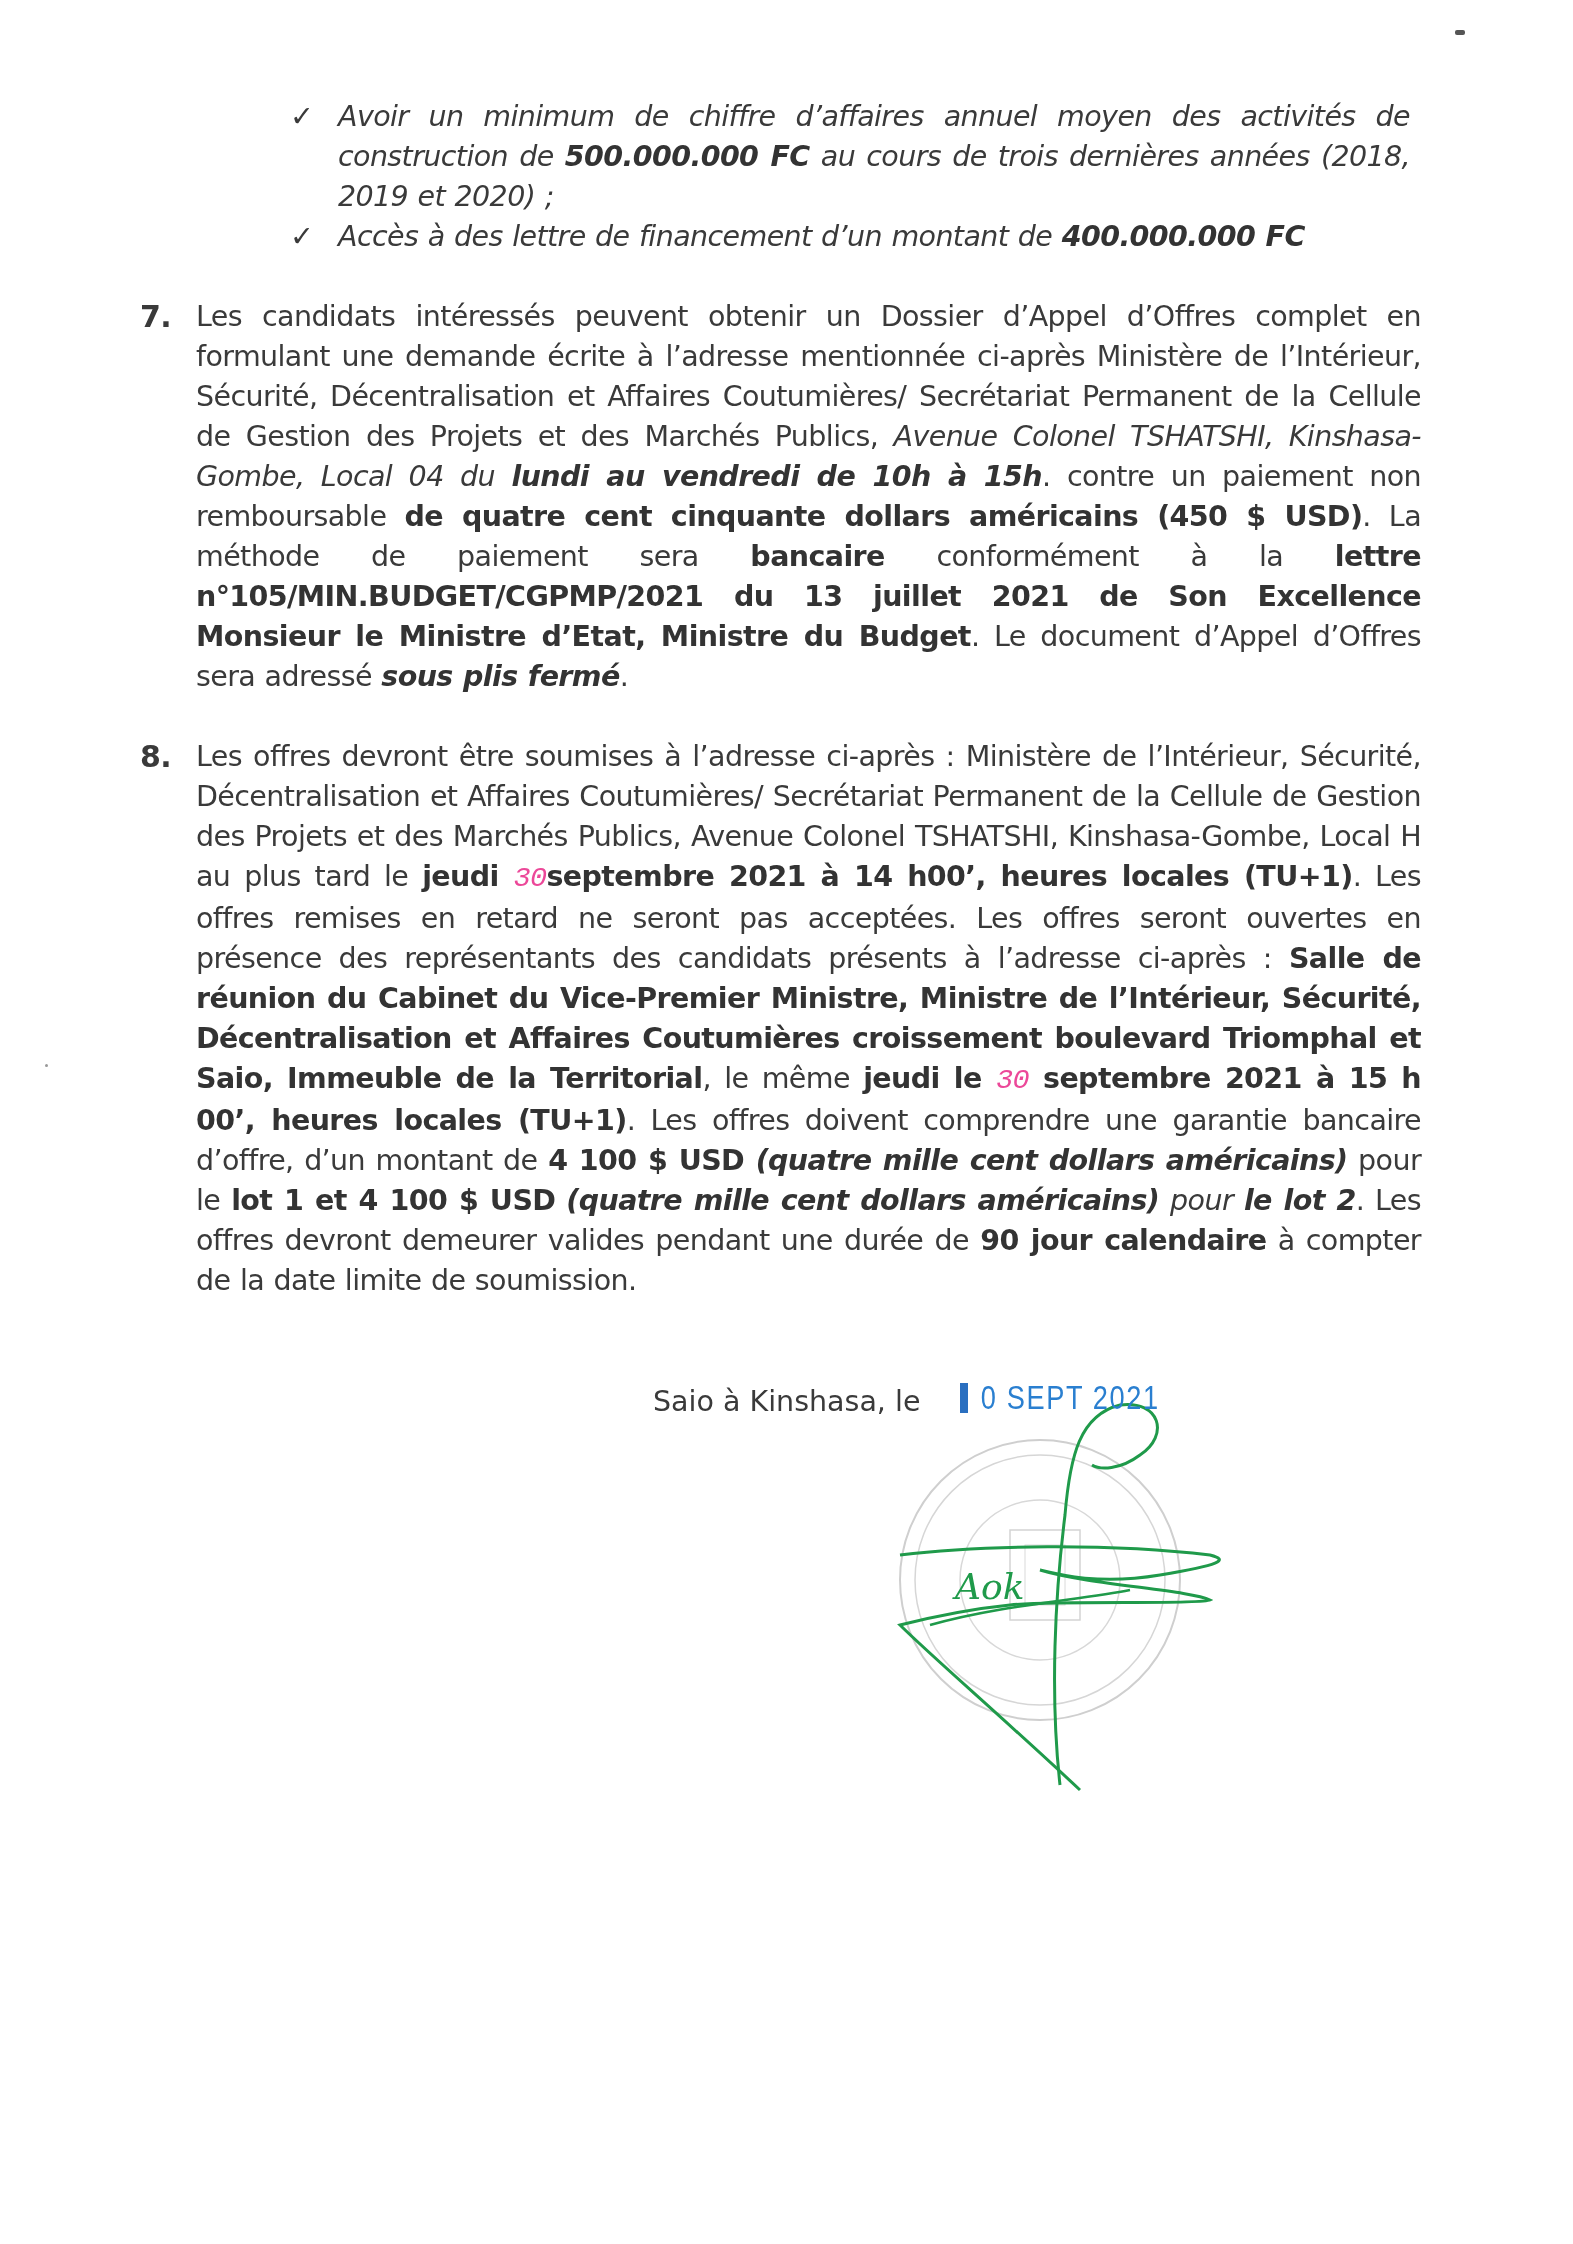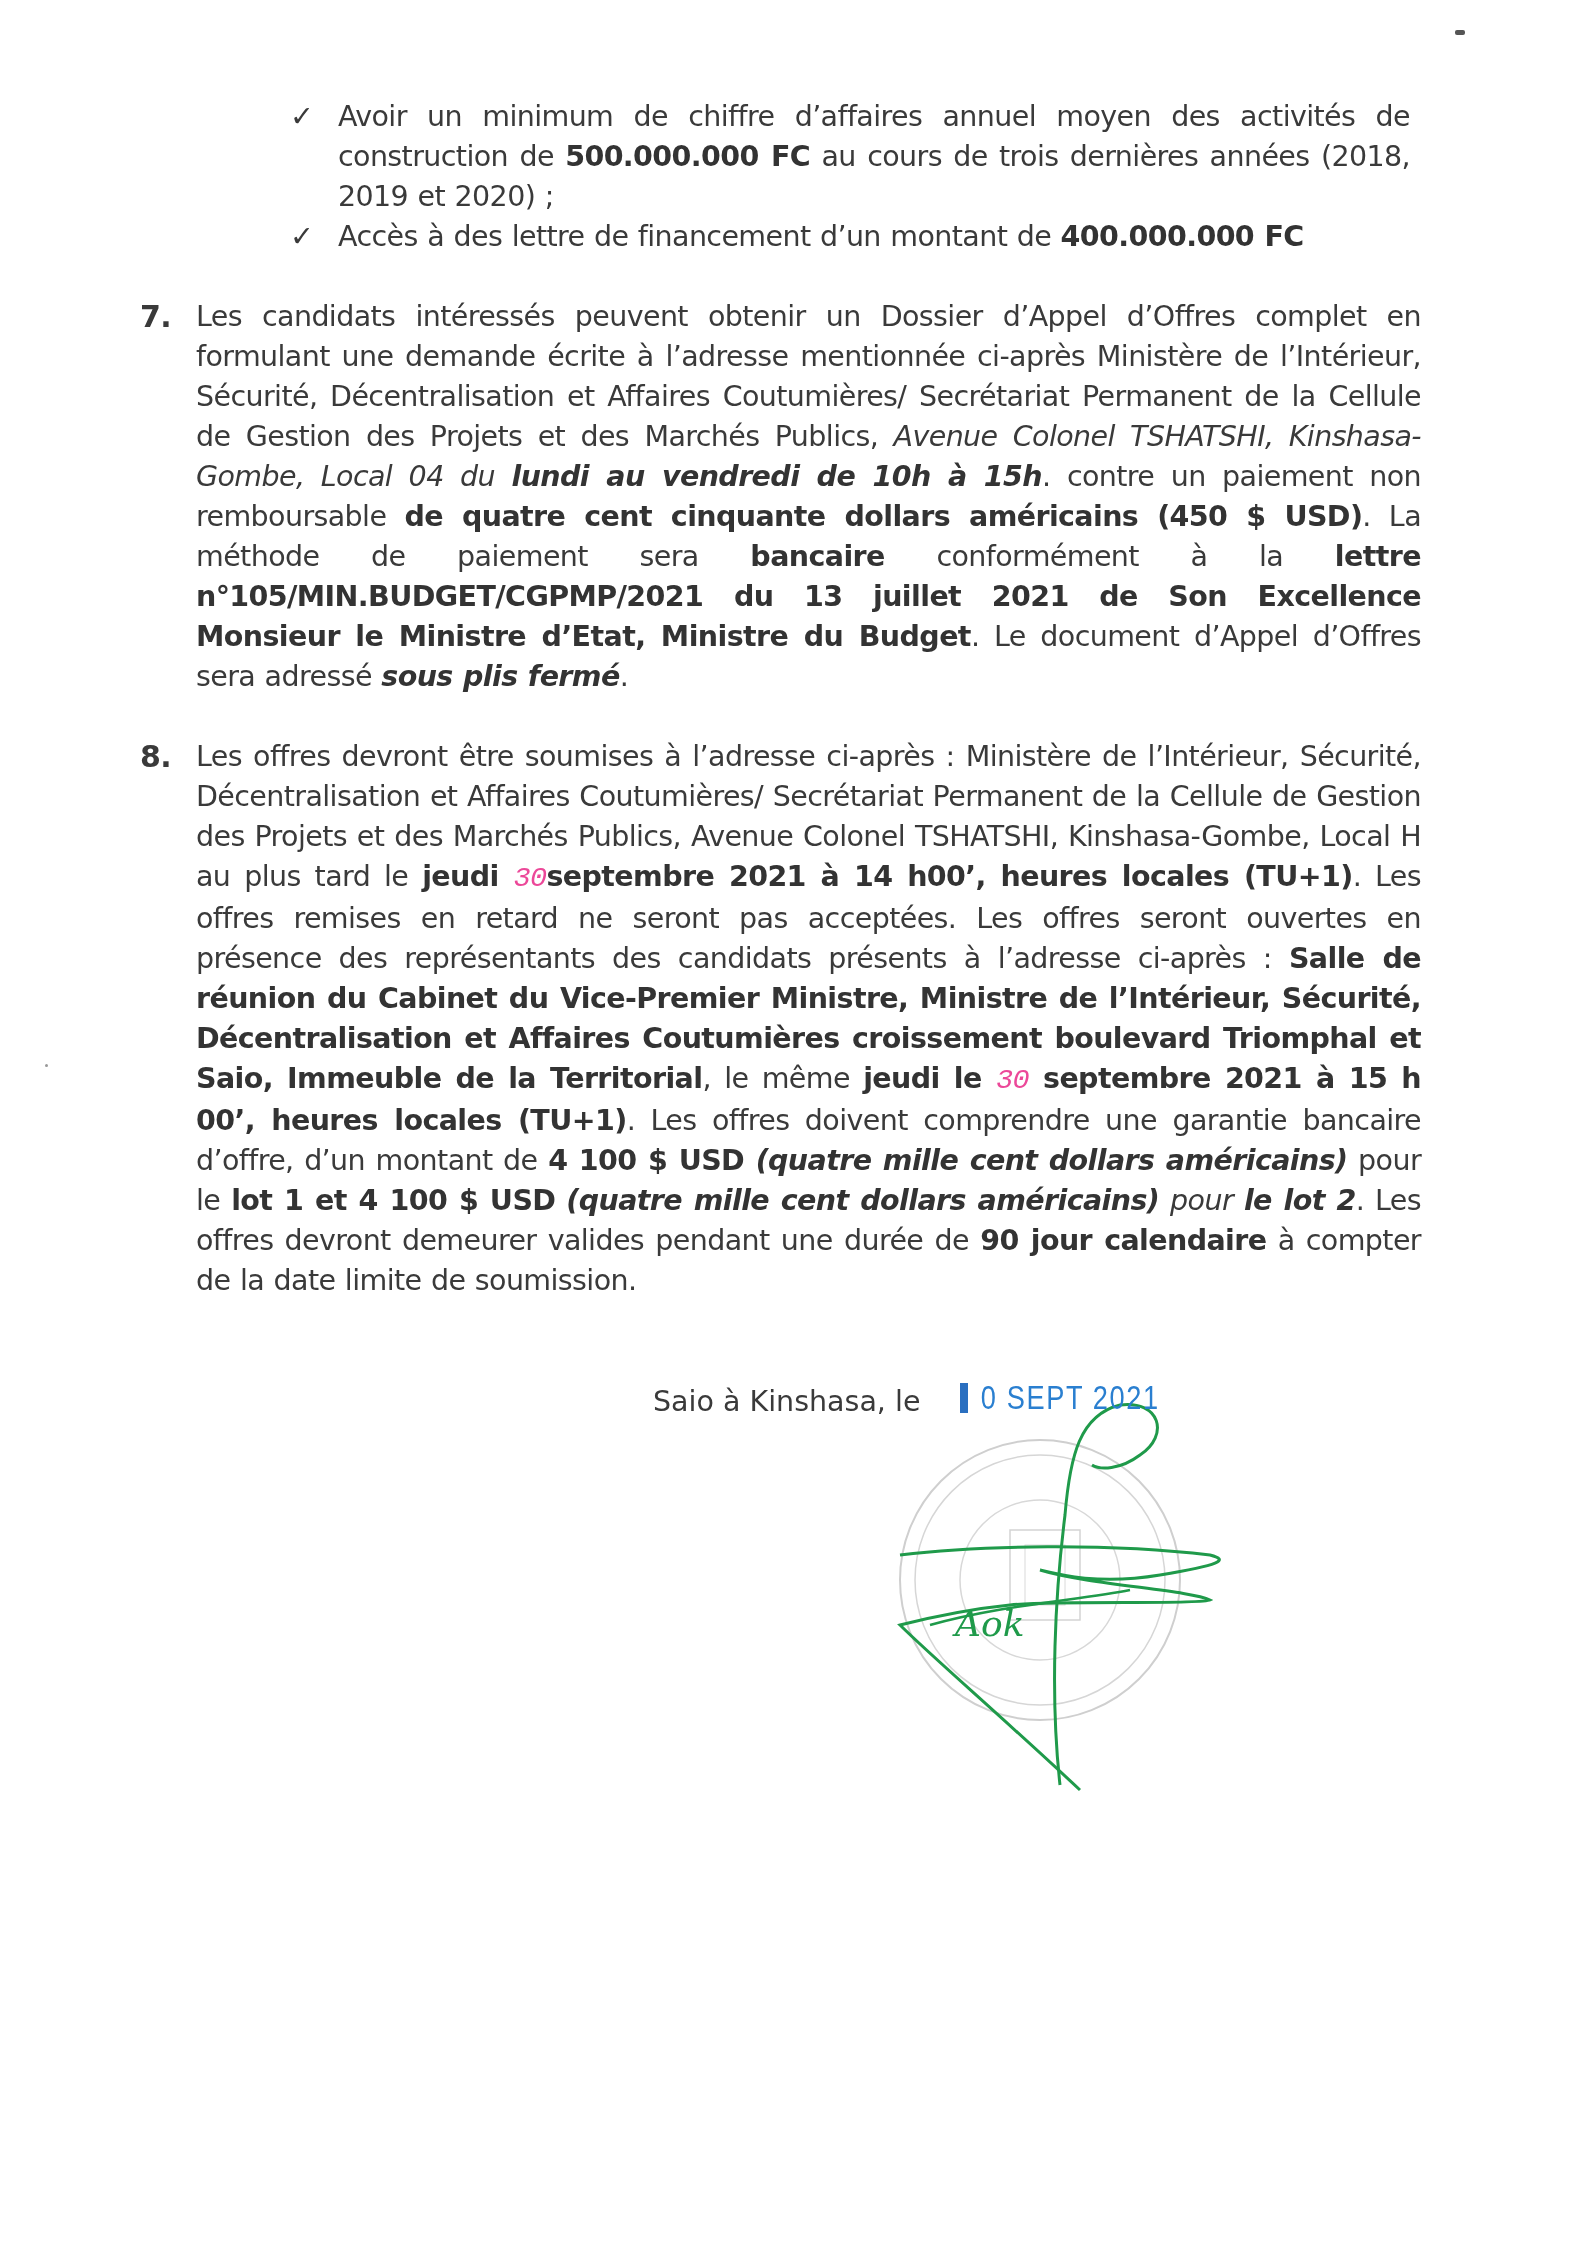--- a/index.html
+++ b/index.html
@@ -7,21 +7,21 @@
     width: 1573px; height: 2244px; position: relative; overflow: hidden;
     font-family: "DejaVu Sans", sans-serif; color: #3a3a3a;
   }
   .page { position: absolute; left: 0; top: 0; width: 1573px; height: 2244px; }
   .corner-mark { position: absolute; left: 1455px; top: 30px; width: 10px; height: 5px; background: #555; border-radius: 2px; }
   .edge-mark { position: absolute; left: 45px; top: 1064px; width: 3px; height: 3px; background: #999; border-radius: 50%; }
 
   .text { font-size: 28.5px; line-height: 40px; letter-spacing: -0.6px; word-spacing: 1px; }
   .bullet { position: absolute; left: 290px; width: 1120px; }
   .bullet .check { position: absolute; left: 0; top: 0; width: 40px; }
-  .bullet .btext { margin-left: 48px; text-align: justify; text-align-last: left; }
+  .bullet .btext { margin-left: 48px; text-align: justify; text-align-last: left; font-style: italic; }
   .num { position: absolute; left: 140px; font-weight: bold; font-size: 30px; }
   .para { position: absolute; left: 196px; width: 1225px; text-align: justify; }
   b { font-weight: bold; color: #333; }
   i { font-style: italic; }
   .hand { color: #ec4899; font-style: italic; font-family: Liberation Mono, monospace; }
 
   .closing { position: absolute; left: 653px; top: 1385px; font-size: 28.5px; }
   .stamp-date { position: absolute; left: 960px; top: 1378px; color: #2a7fd0; font-family: "Liberation Sans Narrow", "Liberation Sans", sans-serif; font-size: 34px; letter-spacing: 2px; transform: scaleX(0.8); transform-origin: left; }
   .stamp-date .bar { display: inline-block; width: 10px; height: 30px; background: #2a6fc0; vertical-align: -4px; margin-right: 16px; }
   .signer { position: absolute; left: 500px; top: 1508px; font-size: 34px; font-weight: bold; color: #3a3a3a; letter-spacing: 0.3px; }
@@ -56,17 +56,17 @@
     <circle cx="180" cy="170" r="80" fill="none" stroke="#d8d8d8" stroke-width="1.5"></circle>
     <rect x="150" y="120" width="70" height="90" fill="none" stroke="#d4d4d4" stroke-width="1.5"></rect>
     <rect x="165" y="135" width="40" height="60" fill="none" stroke="#dadada" stroke-width="1"></rect>
   </svg>
 
   <svg class="sig-svg" viewBox="0 0 380 400">
     <path d="M200 390 C 190 300, 195 200, 205 120 C 210 60, 220 20, 260 10 C 300 5, 310 40, 280 60 C 260 75, 240 75, 232 70" fill="none" stroke="#1f9a4a" stroke-width="3"></path>
     <path d="M40 160 C 120 150, 250 148, 350 160 C 370 165, 360 170, 300 180 C 240 190, 200 180, 180 175 C 230 190, 330 195, 350 205 C 340 210, 200 205, 150 210 C 100 215, 60 225, 40 230 C 70 260, 140 320, 220 395" fill="none" stroke="#1f9a4a" stroke-width="3"></path>
     <path d="M70 230 C 140 210, 220 205, 270 195" fill="none" stroke="#1f9a4a" stroke-width="2.5"></path>
   </svg>
-  <span style="position:absolute; left:955px; top:1603px; color:#1f9a4a; font-family:'DejaVu Serif', serif; font-style:italic; font-size:36px;">Aok</span>
+  <span style="position:absolute; left:955px; top:1566px; color:#1f9a4a; font-family:'DejaVu Serif', serif; font-style:italic; font-size:36px;">Aok</span>
 
   <span class="closing">Saio à Kinshasa, le</span>
   <div class="stamp-date"><span class="bar"></span><span>0 SEPT 2021</span></div>
 </div>
 
 </body></html>

